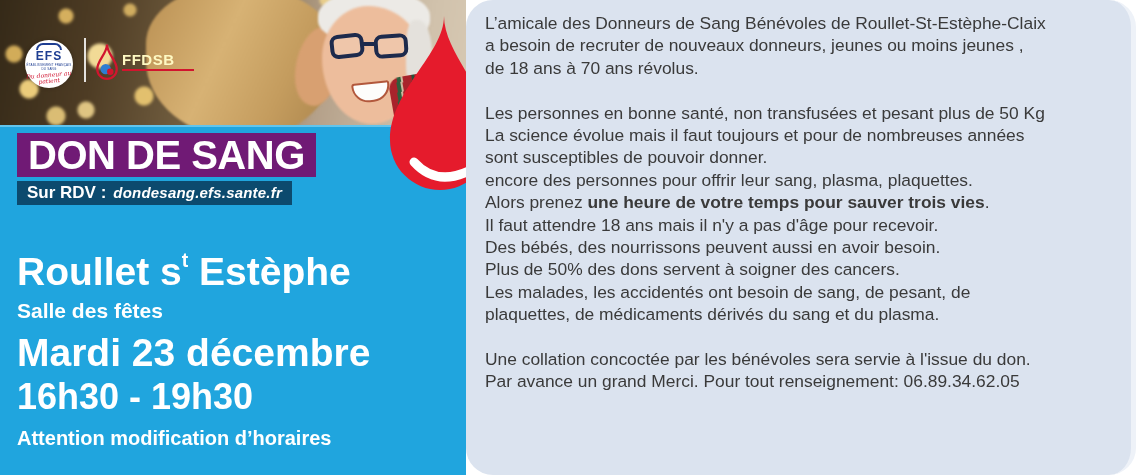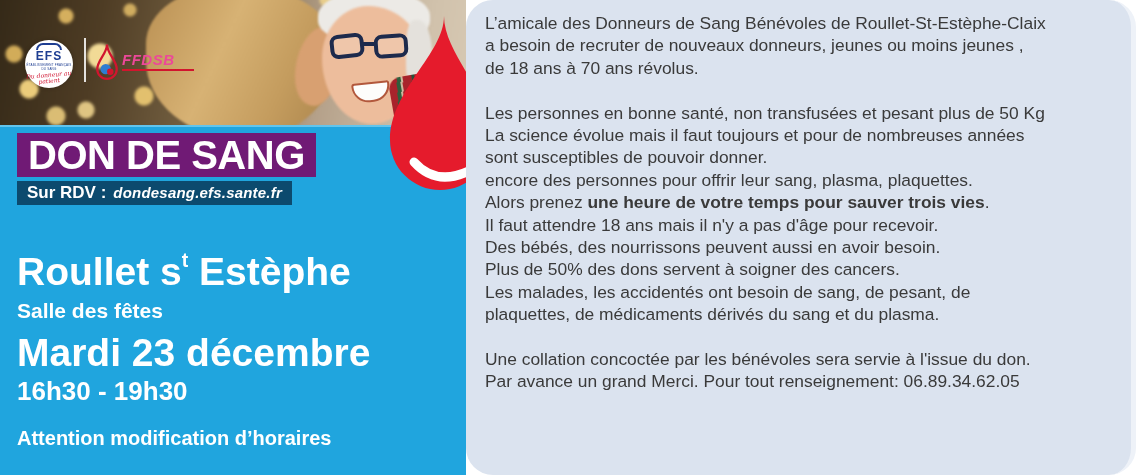--- a/index.html
+++ b/index.html
@@ -59,41 +59,41 @@
   .efs-logo { position:absolute; left:25px; top:40px; width:48px; height:48px; background:#fff; border-radius:50%;
     display:flex; flex-direction:column; align-items:center; justify-content:center; text-align:center; z-index:2; box-shadow:0 0 4px rgba(0,0,0,.25); }
   .efs-arc { width:26px; height:7px; border:2px solid #1d3d91; border-bottom:none; border-radius:13px 13px 0 0; }
   .efs-text { font-size:12px; font-weight:bold; color:#1d3d91; letter-spacing:1px; line-height:1.05; }
   .efs-sub { font-size:3px; color:#1d3d91; line-height:1.4; letter-spacing:.2px; }
   .efs-script { font-size:6px; color:#cf1430; font-style:italic; font-family:"DejaVu Serif", serif; line-height:1.05; transform:rotate(-5deg); margin-top:1px; white-space:pre-line; }
   .logo-sep { position:absolute; left:84px; top:38px; width:2px; height:44px; background:rgba(255,255,255,.85); z-index:2; }
   .ffdsb-logo { position:absolute; left:94px; top:42px; z-index:2; display:flex; align-items:flex-start; }
   .ffdsb-drop { width:26px; height:40px; flex:none; }
   .ffdsb-right { margin-left:2px; margin-top:10px; }
-  .ffdsb-text { font-size:15px; font-weight:bold; font-style:italic; color:#ec4899; letter-spacing:.5px; line-height:1; display:block; }
+  .ffdsb-text { font-size:15px; font-weight:bold; color:#fef9c3; letter-spacing:.5px; line-height:1; display:block; }
   .ffdsb-sub { display:block; font-size:2.5px; color:#e0182e; background:#d1152e; height:2px; width:72px; overflow:hidden; margin-top:2px; line-height:2px; }
 
   
   .big-drop { position:absolute; left:388px; top:12px; width:112px; height:190px; z-index:3; }
 
   
   .banner-title { position:absolute; left:17px; top:133px; z-index:4; background:#701a75; color:#fff;
     font-size:40px; font-weight:bold; letter-spacing:-.5px; line-height:44px; padding:0 11px; white-space:nowrap; }
   .banner-rdv { position:absolute; left:17px; top:181px; z-index:4; background:#0c4a6e; color:#fff;
     line-height:24px; padding:0 10px; white-space:nowrap; }
   .rdv-label { font-size:17px; font-weight:bold; }
   .rdv-url { font-size:15px; font-weight:bold; margin-left:7px; font-style:italic; letter-spacing:.2px; }
 
   
   .ev { position:absolute; left:17px; color:#fff; white-space:nowrap; z-index:2; }
   .ev-place   { top:249px; font-size:39px; font-weight:bold; }
   .ev-place sup { font-size:.5em; vertical-align:18px; }
   .ev-venue   { top:299px; font-size:21px; font-weight:bold; }
   .ev-date    { top:331px; font-size:39px; font-weight:bold; }
-  .ev-time    { top:376px; font-size:26px; font-weight:bold; }
+  .ev-time    { top:376px; font-size:36px; font-weight:bold; }
   .ev-warning { top:427px; font-size:20px; font-weight:bold; }
 
   
   .right { flex:1; background:#dbe3ef; border-right:5px solid #eef2f8; padding:12px 0 0 19px;
     color:#3a3a3a; font-size:17.4px; line-height:22.4px;border-radius:27px; }
   .line { white-space:nowrap; }
   .gap { height:22.4px; }
   .line b { font-weight:bold; }
 </style>
 </head>

